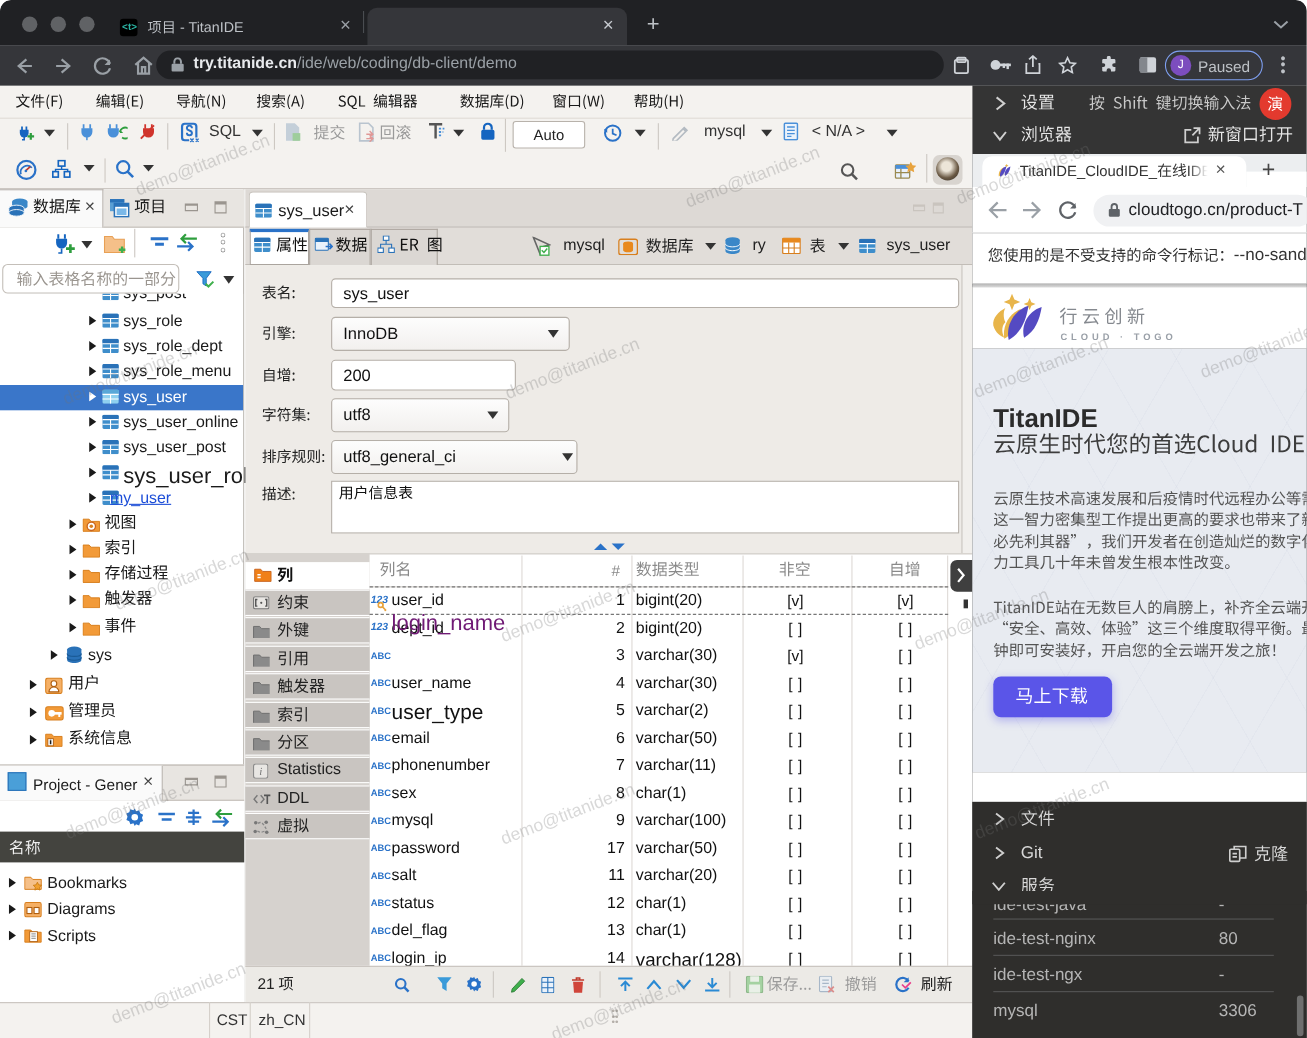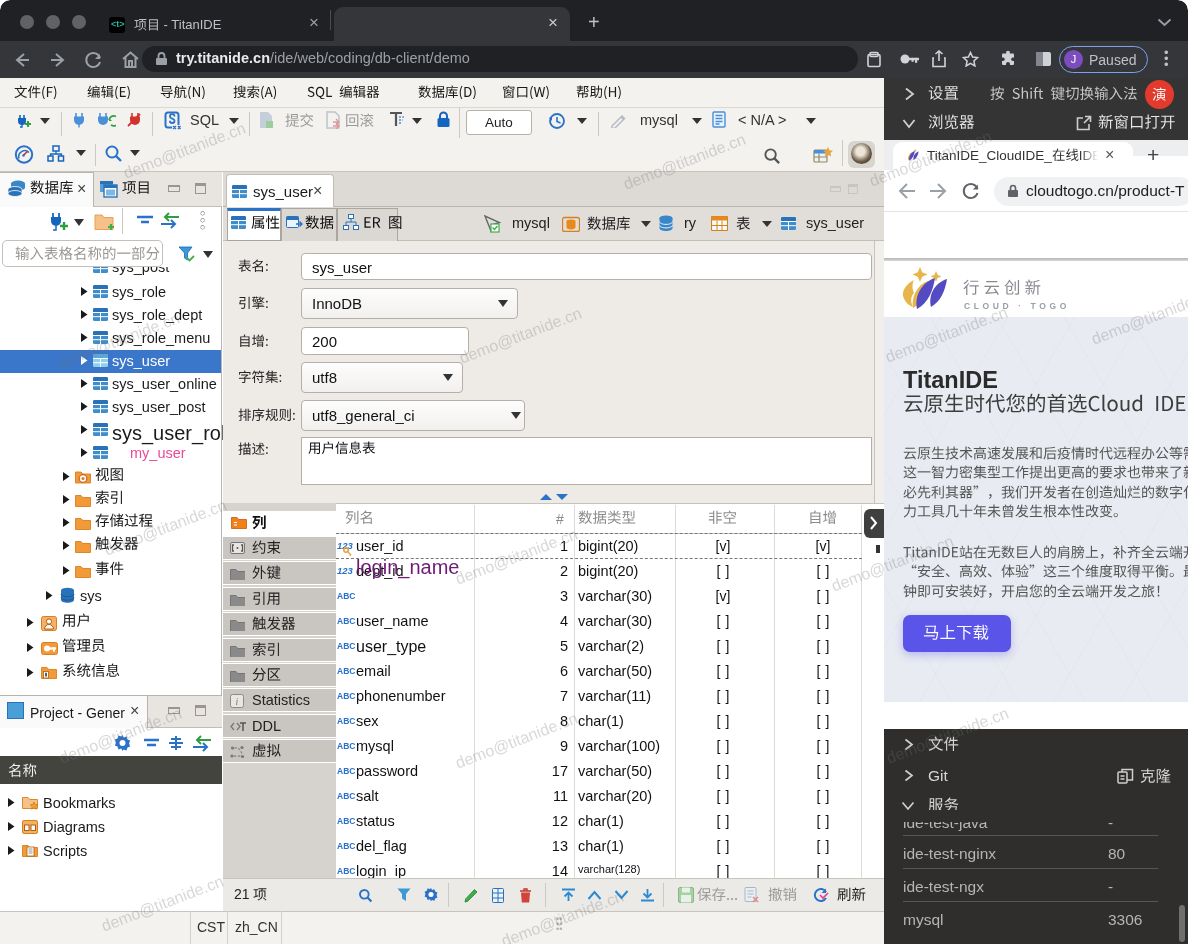--- a/index.html
+++ b/index.html
@@ -716,21 +716,21 @@
       <div class="a" style="left:81px;top:448px;">
         <svg width="7" height="9">
           <path d="M0 0 L6.5 4.5 L0 9 Z" fill="#1a1a1a"></path>
         </svg>
       </div>
       <div class="a" style="left:93px;top:446px;">
         <svg width="15" height="13">
           <use href="#tbl"></use>
         </svg>
       </div>
-      <div class="a" style="left:130px;top:445px;font-size:14.5px;color:#ec4899;">my_user</div>
+      <div class="a" style="left:100px;top:445px;font-size:14.5px;color:#1d4ed8;text-decoration:underline;">my_user</div>
       <div class="a" style="left:63px;top:472px;">
         <svg width="7" height="9">
           <path d="M0 0 L6.5 4.5 L0 9 Z" fill="#1a1a1a"></path>
         </svg>
       </div>
       <div class="a" style="left:75px;top:470px;">
         <svg width="16" height="14">
           <path d="M0.5 2 h5.5 l1.8 2 h7.7 v9 h-15 Z" fill="#f29a38" stroke="#d87f1e" stroke-width="0.9"></path>
           <circle cx="8" cy="8.5" r="3.8" fill="#fff" stroke="#c8641e" stroke-width="1.2"></circle>
           <circle cx="8" cy="8.5" r="1.6" fill="#d87f1e"></circle>
@@ -1298,21 +1298,21 @@
     <div class="a" style="left:578px;top:588px;font-size:14.5px;color:#111;">varchar(30)</div>
     <div class="a" style="left:690px;top:588px;width:66px;font-size:14px;color:#111;text-align:center;">[v]</div>
     <div class="a" style="left:790px;top:588px;width:66px;font-size:14px;color:#111;text-align:center;">[&nbsp; ]</div>
     <div class="a" style="left:337px;top:616px;font-size:8.5px;font-weight:bold;color:#2a72c8;">ABC</div>
     <div class="a" style="left:356px;top:613px;font-size:14.5px;color:#111;">user_name</div>
     <div class="a" style="left:500px;top:613px;width:68px;font-size:14.5px;color:#111;text-align:right;">4</div>
     <div class="a" style="left:578px;top:613px;font-size:14.5px;color:#111;">varchar(30)</div>
     <div class="a" style="left:690px;top:613px;width:66px;font-size:14px;color:#111;text-align:center;">[&nbsp; ]</div>
     <div class="a" style="left:790px;top:613px;width:66px;font-size:14px;color:#111;text-align:center;">[&nbsp; ]</div>
     <div class="a" style="left:337px;top:641px;font-size:8.5px;font-weight:bold;color:#2a72c8;">ABC</div>
-    <div class="a" style="left:356px;top:638px;font-size:16px;color:#111;">user_type</div>
+    <div class="a" style="left:356px;top:638px;font-size:19px;color:#111;">user_type</div>
     <div class="a" style="left:500px;top:638px;width:68px;font-size:14.5px;color:#111;text-align:right;">5</div>
     <div class="a" style="left:578px;top:638px;font-size:14.5px;color:#111;">varchar(2)</div>
     <div class="a" style="left:690px;top:638px;width:66px;font-size:14px;color:#111;text-align:center;">[&nbsp; ]</div>
     <div class="a" style="left:790px;top:638px;width:66px;font-size:14px;color:#111;text-align:center;">[&nbsp; ]</div>
     <div class="a" style="left:337px;top:666px;font-size:8.5px;font-weight:bold;color:#2a72c8;">ABC</div>
     <div class="a" style="left:356px;top:663px;font-size:14.5px;color:#111;">email</div>
     <div class="a" style="left:500px;top:663px;width:68px;font-size:14.5px;color:#111;text-align:right;">6</div>
     <div class="a" style="left:578px;top:663px;font-size:14.5px;color:#111;">varchar(50)</div>
     <div class="a" style="left:690px;top:663px;width:66px;font-size:14px;color:#111;text-align:center;">[&nbsp; ]</div>
     <div class="a" style="left:790px;top:663px;width:66px;font-size:14px;color:#111;text-align:center;">[&nbsp; ]</div>
@@ -1354,21 +1354,21 @@
     <div class="a" style="left:790px;top:813px;width:66px;font-size:14px;color:#111;text-align:center;">[&nbsp; ]</div>
     <div class="a" style="left:337px;top:841px;font-size:8.5px;font-weight:bold;color:#2a72c8;">ABC</div>
     <div class="a" style="left:356px;top:838px;font-size:14.5px;color:#111;">del_flag</div>
     <div class="a" style="left:500px;top:838px;width:68px;font-size:14.5px;color:#111;text-align:right;">13</div>
     <div class="a" style="left:578px;top:838px;font-size:14.5px;color:#111;">char(1)</div>
     <div class="a" style="left:690px;top:838px;width:66px;font-size:14px;color:#111;text-align:center;">[&nbsp; ]</div>
     <div class="a" style="left:790px;top:838px;width:66px;font-size:14px;color:#111;text-align:center;">[&nbsp; ]</div>
     <div class="a" style="left:337px;top:866px;font-size:8.5px;font-weight:bold;color:#2a72c8;">ABC</div>
     <div class="a" style="left:356px;top:863px;font-size:14.5px;color:#111;">login_ip</div>
     <div class="a" style="left:500px;top:863px;width:68px;font-size:14.5px;color:#111;text-align:right;">14</div>
-    <div class="a" style="left:578px;top:863px;font-size:11px;color:#111;">varchar(128)</div>
+    <div class="a" style="left:578px;top:863px;font-size:17px;color:#111;">varchar(128)</div>
     <div class="a" style="left:690px;top:863px;width:66px;font-size:14px;color:#111;text-align:center;">[&nbsp; ]</div>
     <div class="a" style="left:790px;top:863px;width:66px;font-size:14px;color:#111;text-align:center;">[&nbsp; ]</div>
 <div class="a" style="left:864px;top:509px;width:20px;height:29px;background:#3f3f3f;border-radius:6px 0 0 6px;"></div>
 <svg class="a" style="left:869px;top:515px;" width="9" height="16" viewBox="0 0 9 16" fill="none" stroke="#fff" stroke-width="2">
       <path d="M2 2 L7 8 L2 14"></path>
     </svg>
 <div class="a" style="left:876px;top:545px;width:4px;height:8px;background:#333;"></div>
 
 <div class="a row" style="left:223px;top:878px;width:661px;height:33px;background:#eceae6;border-top:1px solid #c8c3bd;"></div>
 <div class="a row" style="left:234px;top:886px;font-size:14px;color:#222;">21&nbsp;<svg class="ck" width="14.0" height="14.0" viewBox="0 -880 1000 1000" fill="#222">
@@ -1535,20 +1535,41 @@
       <path d="M15.8 2.5 v5 h-5" fill="#5f6368" stroke="none"></path>
     </svg>
 <div class="a" style="left:994px;top:177px;width:200px;height:29px;background:#f0f1f3;border-radius:15px;"></div>
 <svg class="a" style="left:1007px;top:184px;" width="12" height="14" viewBox="0 0 12 14" fill="#5f6368">
       <rect x="1" y="6" width="10" height="7" rx="1"></rect>
       <path d="M3.5 6 V4 a2.5 2.5 0 0 1 5 0 V6" fill="none" stroke="#5f6368" stroke-width="1.7"></path>
     </svg>
 <div class="a" style="left:1026px;top:182px;font-size:15.5px;color:#202124;">cloudtogo.cn/product-T</div>
 
 <div class="a" style="left:884px;top:212px;width:304px;height:46px;background:#fff;"></div>
+<div class="a row" style="left:898px;top:223px;width:290px;overflow:hidden;white-space:nowrap;flex-wrap:nowrap;">
+      <svg class="ck" width="248.0" height="15.5" viewBox="0 -880 16000 1000" fill="#333">
+        <use href="#q115" x="0"></use>
+        <use href="#q116" x="1000"></use>
+        <use href="#q13" x="2000"></use>
+        <use href="#q67" x="3000"></use>
+        <use href="#q117" x="4000"></use>
+        <use href="#q118" x="5000"></use>
+        <use href="#q119" x="6000"></use>
+        <use href="#q120" x="7000"></use>
+        <use href="#q121" x="8000"></use>
+        <use href="#q67" x="9000"></use>
+        <use href="#q122" x="10000"></use>
+        <use href="#q123" x="11000"></use>
+        <use href="#q124" x="12000"></use>
+        <use href="#q125" x="13000"></use>
+        <use href="#q126" x="14000"></use>
+        <use href="#q127" x="15000"></use>
+      </svg>
+      <span style="font-size:15.5px;color:#333;">--no-sand</span>
+    </div>
 <div class="a" style="left:884px;top:258px;width:304px;height:3px;background:linear-gradient(#b5b5b5,#d8d8d8);"></div>
 
 <div class="a" style="left:884px;top:261px;width:304px;height:56px;background:#fff;"></div>
 <svg class="a" style="left:900px;top:263px;" width="58" height="52" viewBox="0 0 58 52">
 <path d="M20 4 l2.2 5.3 5.3 2.2 -5.3 2.2 -2.2 5.3 -2.2 -5.3 -5.3 -2.2 5.3 -2.2 Z" fill="#e8b54a"></path>
 <path d="M36 8 l1.6 3.8 3.8 1.6 -3.8 1.6 -1.6 3.8 -1.6 -3.8 -3.8 -1.6 3.8 -1.6 Z" fill="#e8b54a"></path>
 <path d="M14 17 C8 20 2 26 3 33 C5 40 10 43 13 44 C10 38 11 33 14 30 C12 26 12 20 14 17 Z" fill="#e8b54a"></path>
 <path d="M13 45 C11 34 17 22 28 18 C26 30 22 40 13 45 Z" fill="#e8b54a"></path>
 <path d="M17 46 C14 33 22 19 35 15 C33 28 28 40 17 46 Z" fill="#544ac2"></path>
 <path d="M31 44 C28 33 34 20 47 16 C45 28 41 38 31 44 Z" fill="#544ac2"></path>

